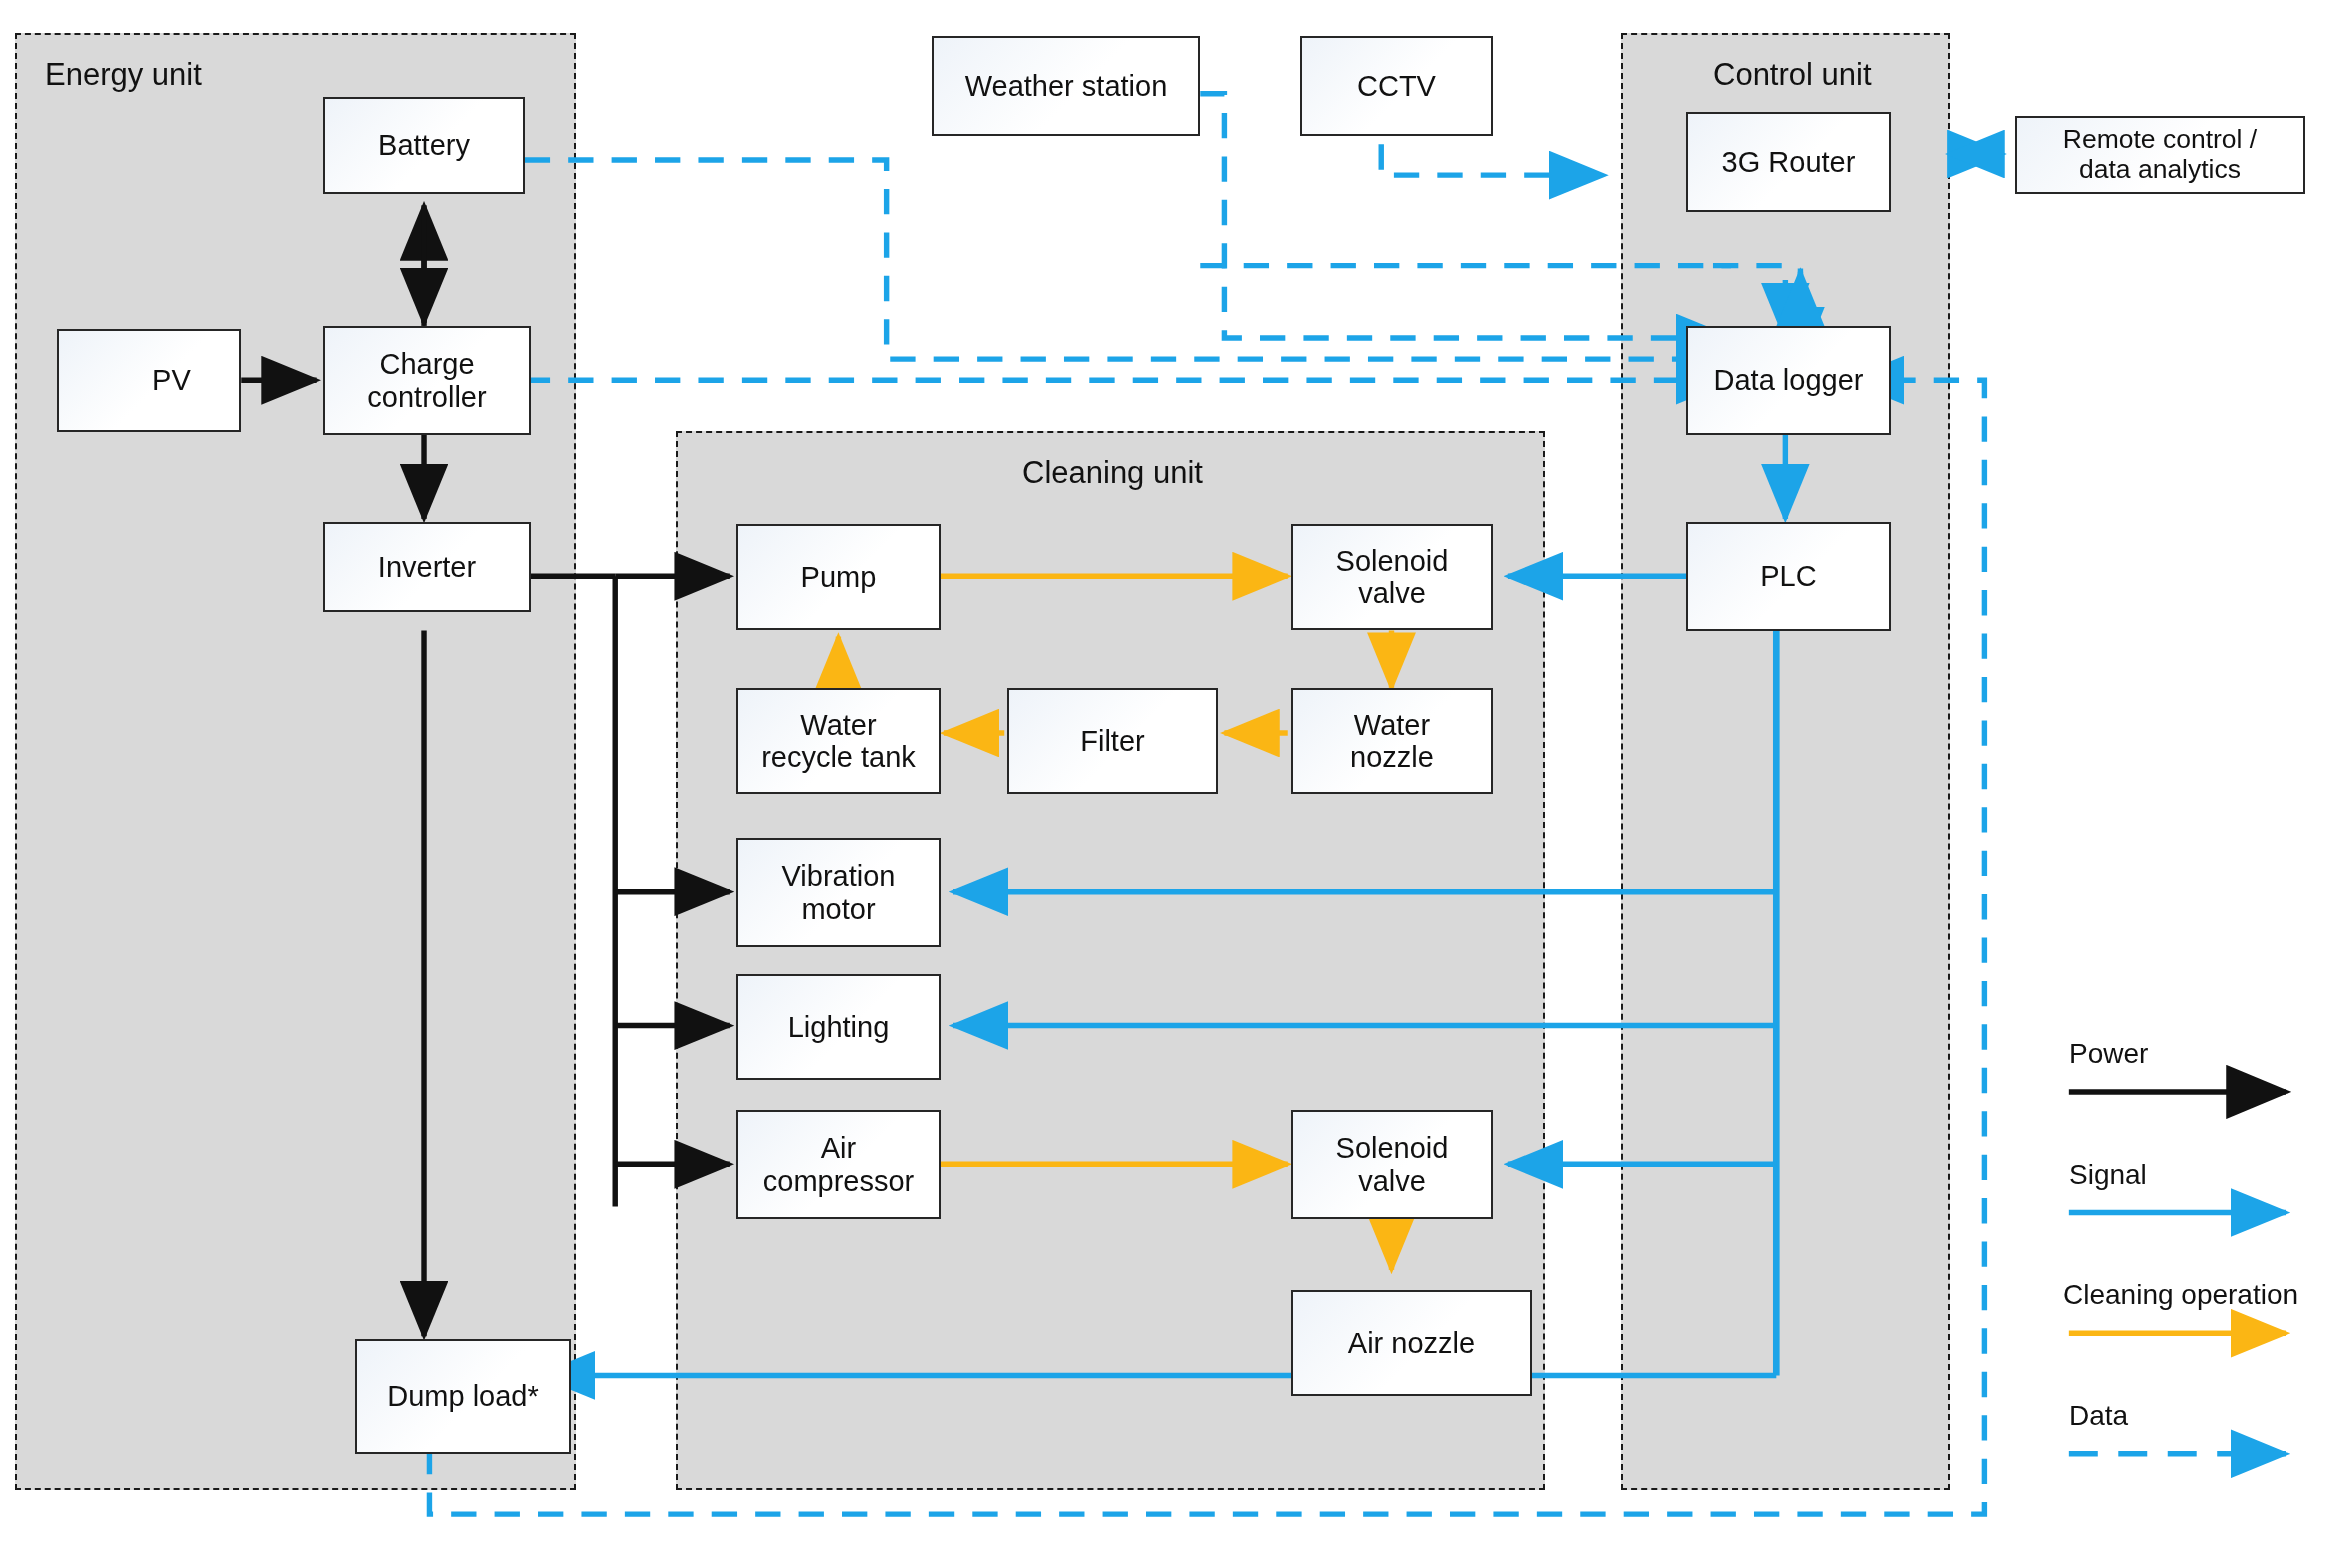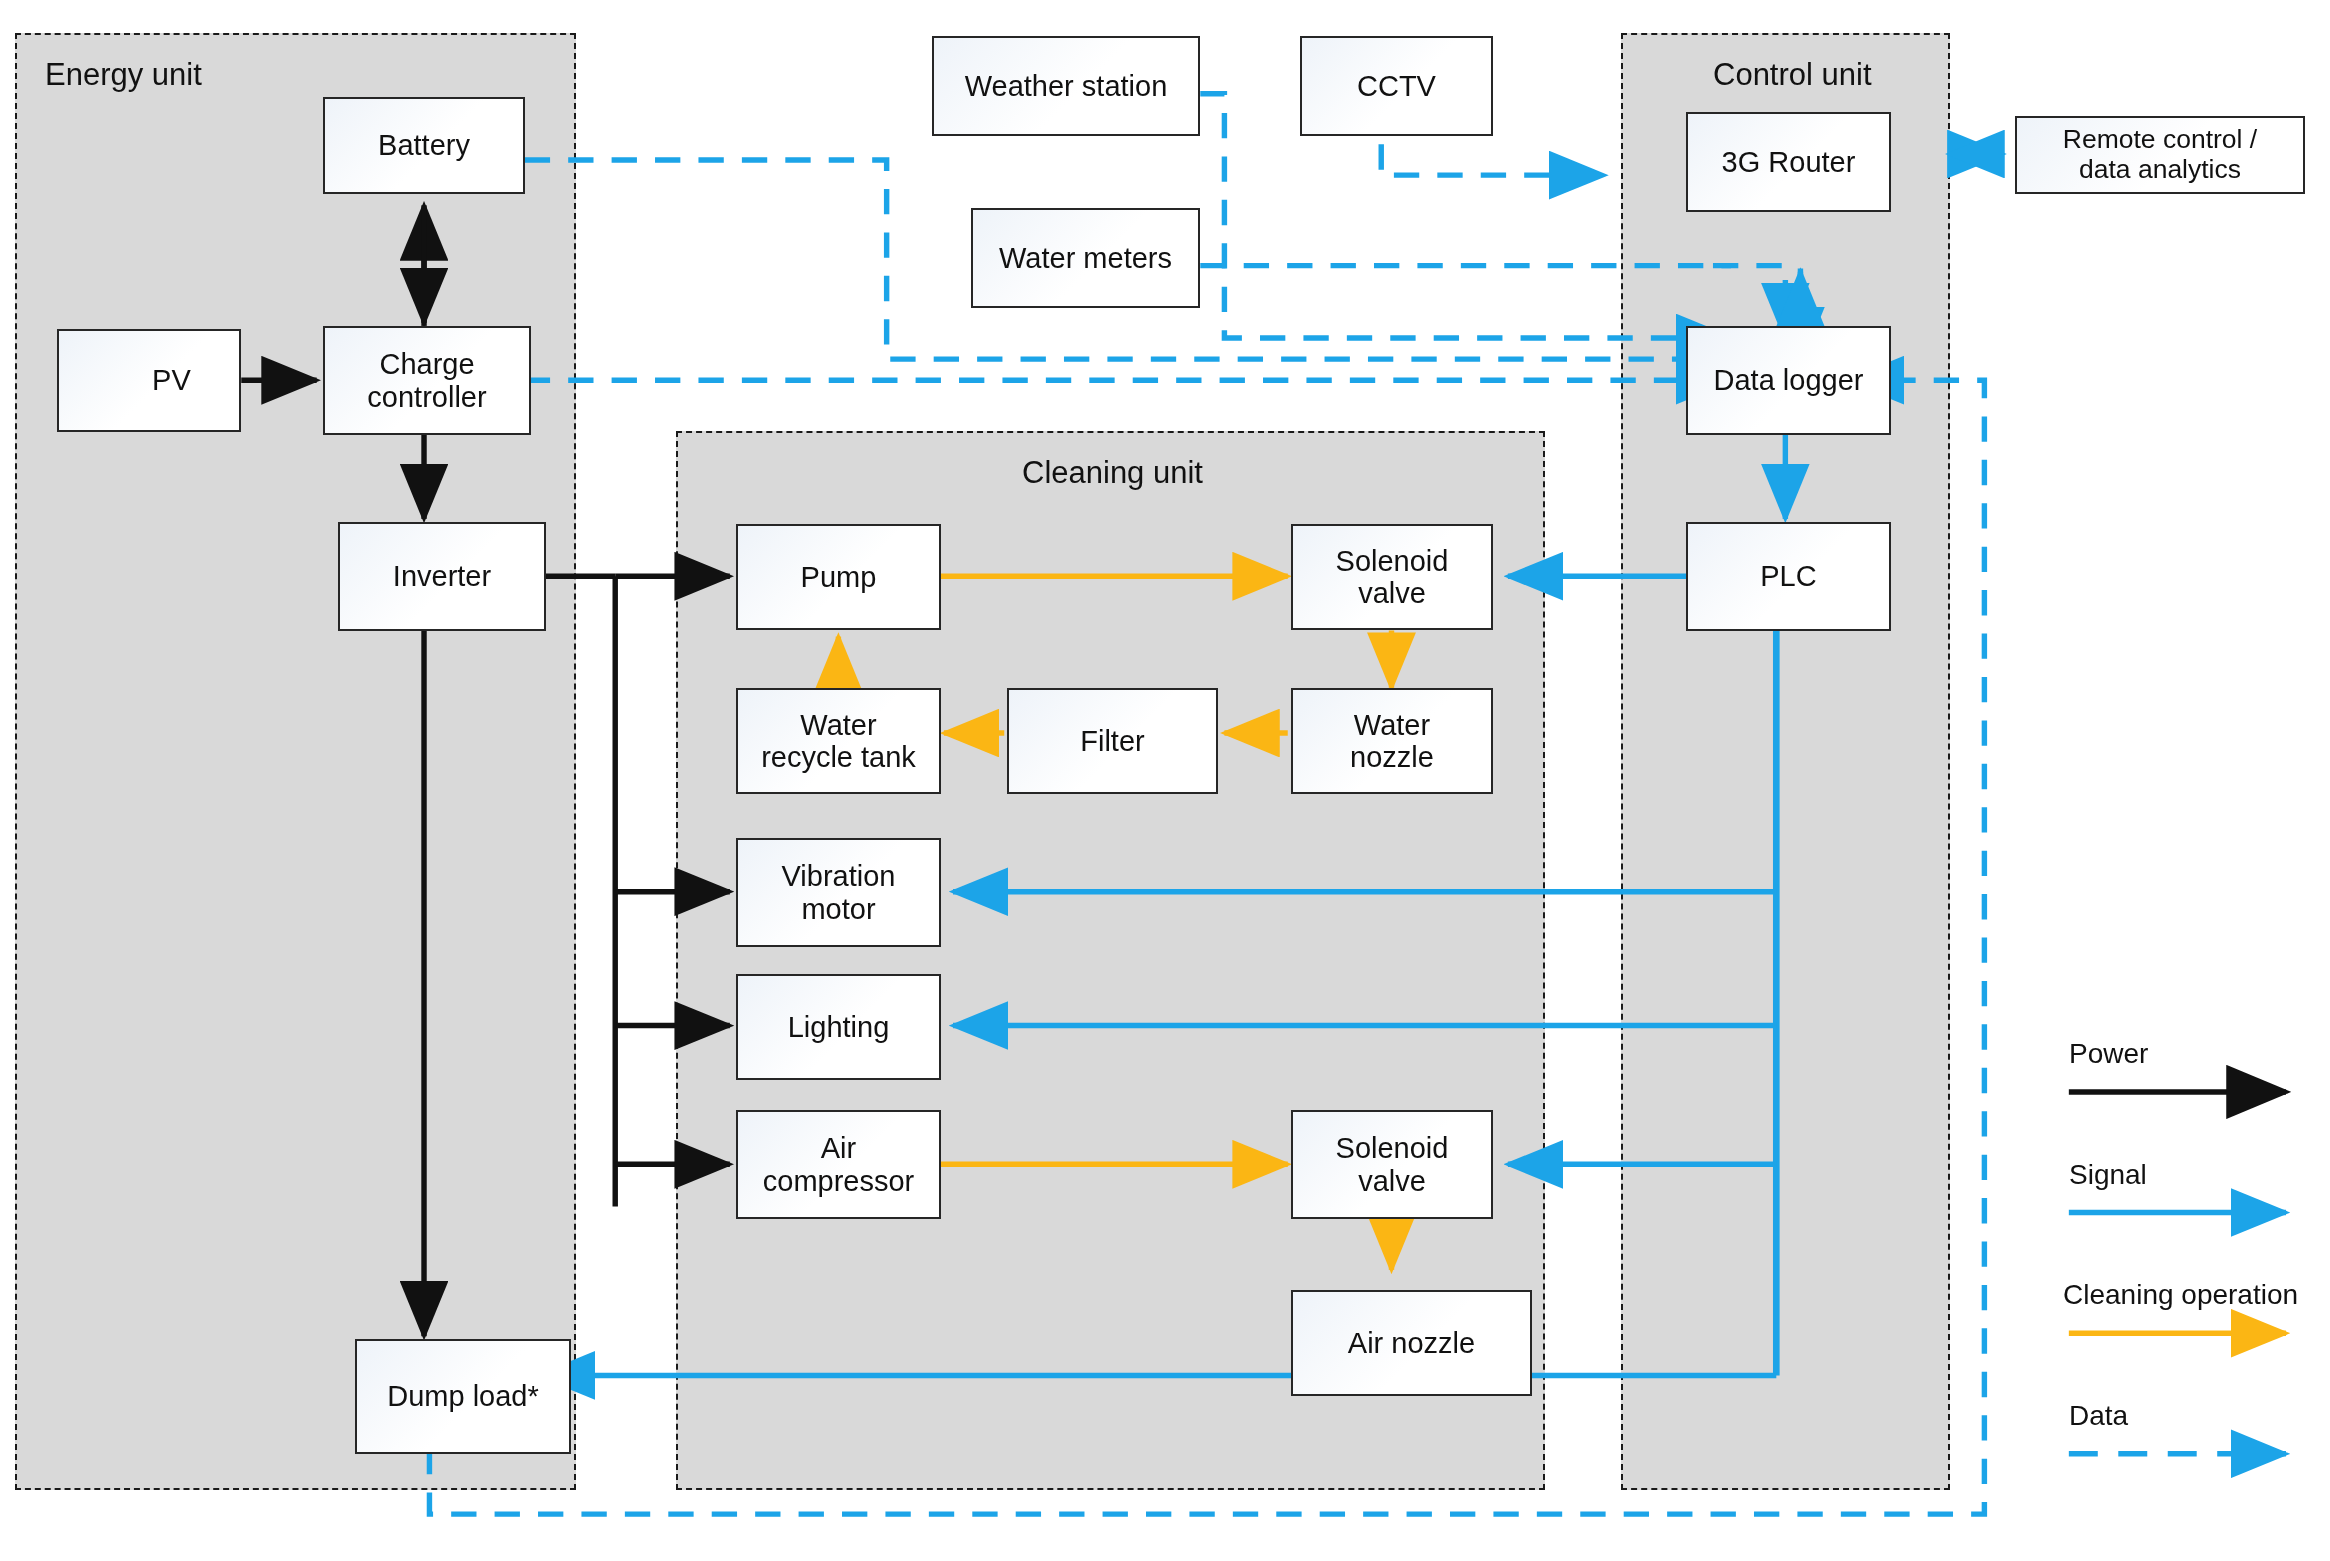--- a/index.html
+++ b/index.html
@@ -117,21 +117,21 @@
       <path d="M3320,255 L3232,255" stroke="#1CA4E8" stroke-width="9" stroke-dasharray="42,30" marker-end="url(#ahB)"></path>
 
       <path d="M712,2330 L712,2510 L3290,2510 L3290,630 L3065,630" stroke="#1CA4E8" stroke-width="9" stroke-dasharray="42,30" marker-end="url(#ahB)"></path>
     </g>
   </svg>
 
   <div class="node" style="left:57px;top:329px;width:184px;height:103px;white-space:pre-line;padding-left:46px;">PV</div>
   <div class="node" style="left:323px;top:97px;width:202px;height:97px;white-space:pre-line;">Battery</div>
   <div class="node" style="left:323px;top:326px;width:208px;height:109px;white-space:pre-line;">Charge
 controller</div>
-  <div class="node" style="left:338px;top:522px;width:208px;height:109px;white-space:pre-line;">Inverter</div>
+  <div class="node" style="left:323px;top:522px;width:208px;height:90px;white-space:pre-line;">Inverter</div>
   <div class="node" style="left:323px;top:1339px;width:216px;height:115px;white-space:pre-line;margin-left:32px;">Dump load*</div>
 
   <div class="node" style="left:736px;top:524px;width:205px;height:106px;white-space:pre-line;">Pump</div>
   <div class="node" style="left:1291px;top:524px;width:202px;height:106px;white-space:pre-line;">Solenoid
 valve</div>
   <div class="node" style="left:1291px;top:688px;width:202px;height:106px;white-space:pre-line;">Water
 nozzle</div>
   <div class="node" style="left:1007px;top:688px;width:211px;height:106px;white-space:pre-line;">Filter</div>
   <div class="node" style="left:736px;top:688px;width:205px;height:106px;white-space:pre-line;">Water
 recycle tank</div>
@@ -139,21 +139,20 @@
 motor</div>
   <div class="node" style="left:736px;top:974px;width:205px;height:106px;white-space:pre-line;">Lighting</div>
   <div class="node" style="left:736px;top:1110px;width:205px;height:109px;white-space:pre-line;">Air
 compressor</div>
   <div class="node" style="left:1291px;top:1110px;width:202px;height:109px;white-space:pre-line;">Solenoid
 valve</div>
   <div class="node" style="left:1291px;top:1290px;width:241px;height:106px;white-space:pre-line;">Air nozzle</div>
 
   <div class="node" style="left:932px;top:36px;width:268px;height:100px;white-space:pre-line;">Weather station</div>
   <div class="node" style="left:1300px;top:36px;width:193px;height:100px;white-space:pre-line;">CCTV</div>
-  <div class="node" style="left:971px;top:208px;width:229px;height:100px;white-space:pre-line;">Water meters</div>
 
   <div class="node" style="left:1686px;top:112px;width:205px;height:100px;white-space:pre-line;">3G Router</div>
   <div class="node" style="left:1686px;top:326px;width:205px;height:109px;white-space:pre-line;">Data logger</div>
   <div class="node" style="left:1686px;top:522px;width:205px;height:109px;white-space:pre-line;">PLC</div>
 
   <div class="node" style="left:2015px;top:116px;width:290px;height:78px;white-space:pre-line;font-size:26.5px;">Remote control /
 data analytics</div>
 
   <div class="legend" style="left:2063px;top:1038px;width:259px;height:434px;">
 

